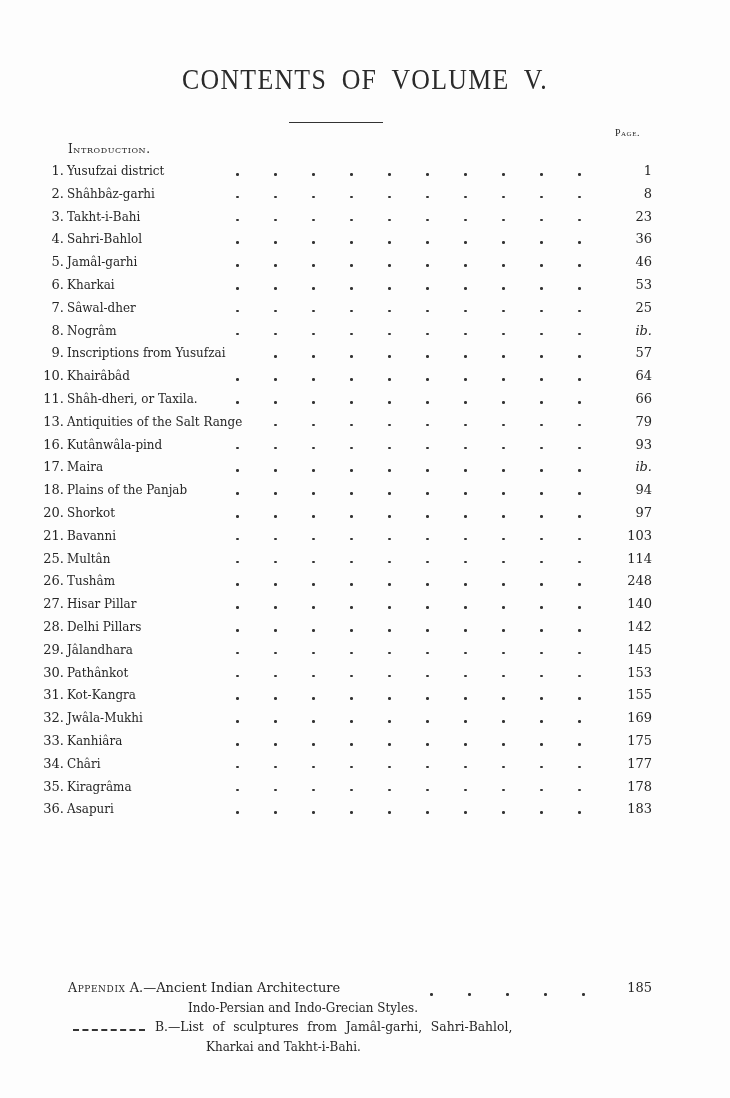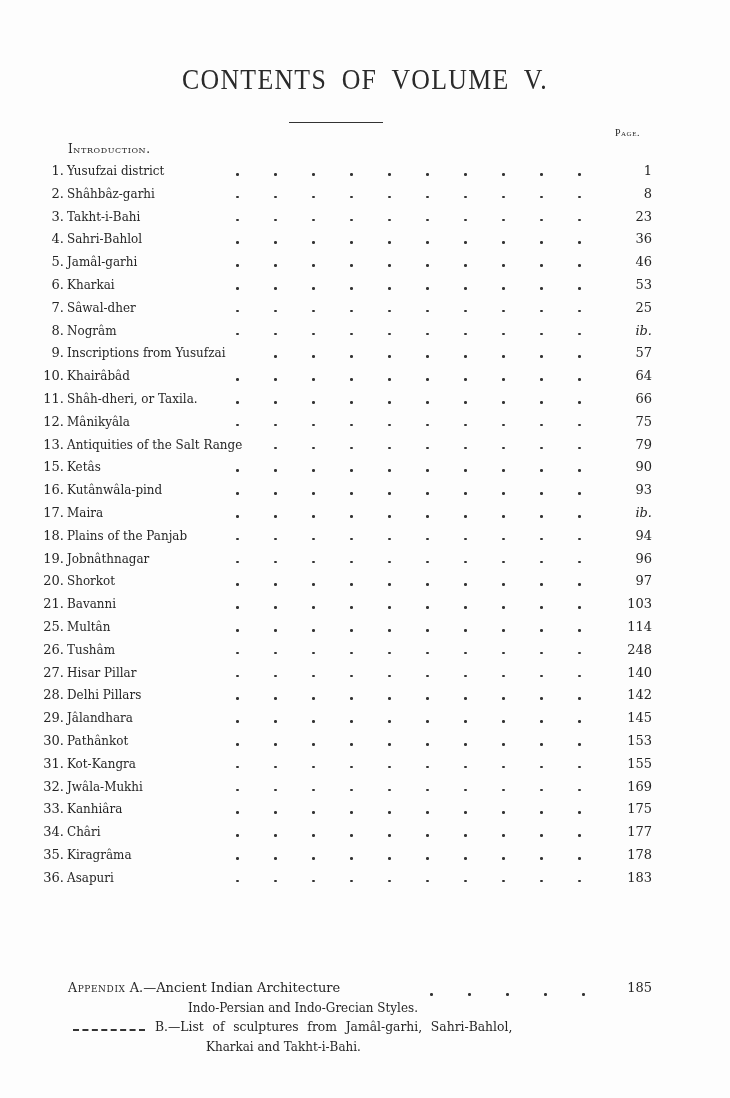--- a/index.html
+++ b/index.html
@@ -239,70 +239,36 @@
         <span class="dot" style="left: 156px;"></span>
         <span class="dot" style="left: 194px;"></span>
         <span class="dot" style="left: 232px;"></span>
         <span class="dot" style="left: 270px;"></span>
         <span class="dot" style="left: 308px;"></span>
         <span class="dot" style="left: 346px;"></span>
       </span>
       <span class="pg">66</span>
     </div>
     <div class="row">
-      <span class="num">12.</span>
-      <span class="label">Mânikyâla</span>
-      <span class="dots">
-        <span class="dot" style="left: 4px;"></span>
-        <span class="dot" style="left: 42px;"></span>
-        <span class="dot" style="left: 80px;"></span>
-        <span class="dot" style="left: 118px;"></span>
-        <span class="dot" style="left: 156px;"></span>
-        <span class="dot" style="left: 194px;"></span>
-        <span class="dot" style="left: 232px;"></span>
-        <span class="dot" style="left: 270px;"></span>
-        <span class="dot" style="left: 308px;"></span>
-        <span class="dot" style="left: 346px;"></span>
-      </span>
-      <span class="pg">75</span>
-    </div>
-    <div class="row">
       <span class="num">13.</span>
       <span class="label">Antiquities of the Salt Range</span>
       <span class="dots">
         <span class="dot" style="left: 42px;"></span>
         <span class="dot" style="left: 80px;"></span>
         <span class="dot" style="left: 118px;"></span>
         <span class="dot" style="left: 156px;"></span>
         <span class="dot" style="left: 194px;"></span>
         <span class="dot" style="left: 232px;"></span>
         <span class="dot" style="left: 270px;"></span>
         <span class="dot" style="left: 308px;"></span>
         <span class="dot" style="left: 346px;"></span>
       </span>
       <span class="pg">79</span>
     </div>
     <div class="row">
-      <span class="num">15.</span>
-      <span class="label">Ketâs</span>
-      <span class="dots">
-        <span class="dot" style="left: 4px;"></span>
-        <span class="dot" style="left: 42px;"></span>
-        <span class="dot" style="left: 80px;"></span>
-        <span class="dot" style="left: 118px;"></span>
-        <span class="dot" style="left: 156px;"></span>
-        <span class="dot" style="left: 194px;"></span>
-        <span class="dot" style="left: 232px;"></span>
-        <span class="dot" style="left: 270px;"></span>
-        <span class="dot" style="left: 308px;"></span>
-        <span class="dot" style="left: 346px;"></span>
-      </span>
-      <span class="pg">90</span>
-    </div>
-    <div class="row">
       <span class="num">16.</span>
       <span class="label">Kutânwâla-pind</span>
       <span class="dots">
         <span class="dot" style="left: 4px;"></span>
         <span class="dot" style="left: 42px;"></span>
         <span class="dot" style="left: 80px;"></span>
         <span class="dot" style="left: 118px;"></span>
         <span class="dot" style="left: 156px;"></span>
         <span class="dot" style="left: 194px;"></span>
         <span class="dot" style="left: 232px;"></span>
@@ -338,37 +304,20 @@
         <span class="dot" style="left: 80px;"></span>
         <span class="dot" style="left: 118px;"></span>
         <span class="dot" style="left: 156px;"></span>
         <span class="dot" style="left: 194px;"></span>
         <span class="dot" style="left: 232px;"></span>
         <span class="dot" style="left: 270px;"></span>
         <span class="dot" style="left: 308px;"></span>
         <span class="dot" style="left: 346px;"></span>
       </span>
       <span class="pg">94</span>
-    </div>
-    <div class="row">
-      <span class="num">19.</span>
-      <span class="label">Jobnâthnagar</span>
-      <span class="dots">
-        <span class="dot" style="left: 4px;"></span>
-        <span class="dot" style="left: 42px;"></span>
-        <span class="dot" style="left: 80px;"></span>
-        <span class="dot" style="left: 118px;"></span>
-        <span class="dot" style="left: 156px;"></span>
-        <span class="dot" style="left: 194px;"></span>
-        <span class="dot" style="left: 232px;"></span>
-        <span class="dot" style="left: 270px;"></span>
-        <span class="dot" style="left: 308px;"></span>
-        <span class="dot" style="left: 346px;"></span>
-      </span>
-      <span class="pg">96</span>
     </div>
     <div class="row">
       <span class="num">20.</span>
       <span class="label">Shorkot</span>
       <span class="dots">
         <span class="dot" style="left: 4px;"></span>
         <span class="dot" style="left: 42px;"></span>
         <span class="dot" style="left: 80px;"></span>
         <span class="dot" style="left: 118px;"></span>
         <span class="dot" style="left: 156px;"></span>

